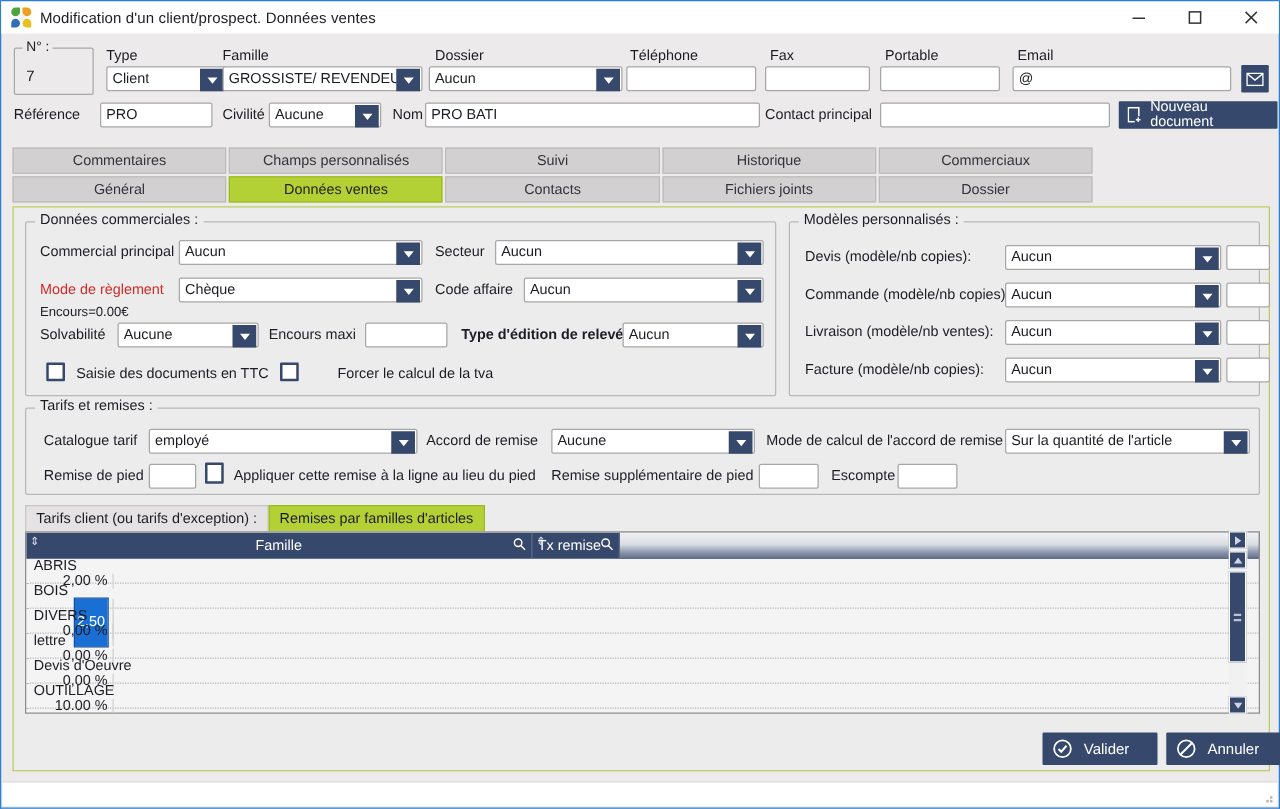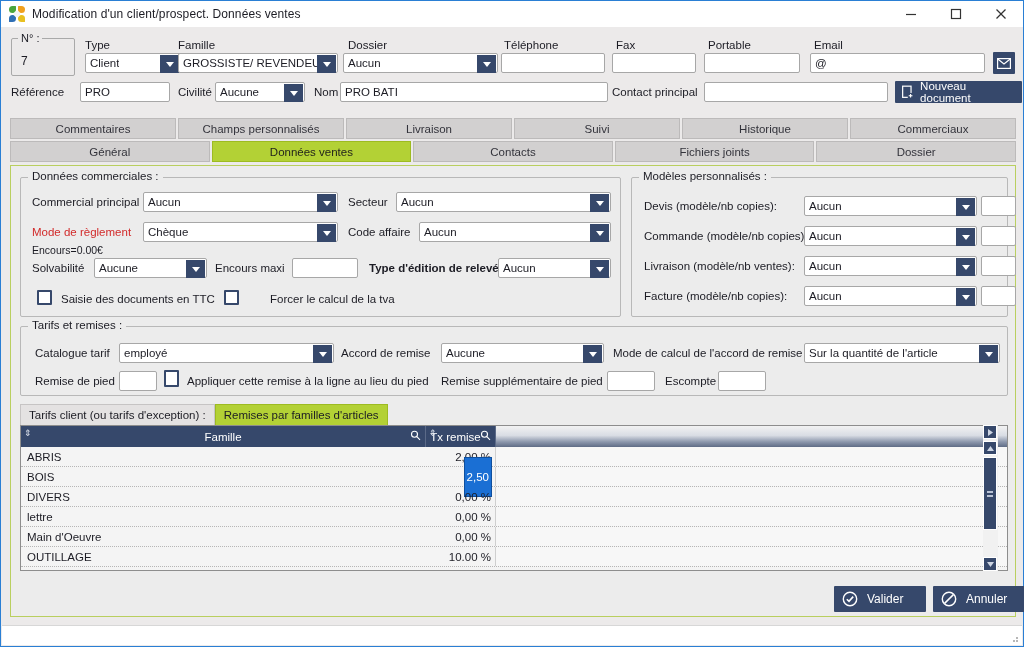--- a/index.html
+++ b/index.html
@@ -85,21 +85,21 @@
     position: absolute; width: 22px; height: 22px; background: #36486b;
     display: flex; align-items: center; justify-content: center; border-radius: 1px;
   }
   .newdoc-btn {
     position: absolute; height: 22px; background: #36486b; color: #fff;
     display: flex; align-items: center; gap: 6px; padding: 0 9px 0 7px;
     font-size: 11.5px; border-radius: 1px;
   }
 
   
-  .tabs { position: absolute; left: 9px; top: 118px; width: 1006px; }
+  .tabs { position: absolute; left: 9px; top: 118px; width: 864px; }
   .tabrow { display: flex; height: 21px; gap: 2px; }
   .tabrow + .tabrow { margin-top: 2px; }
   .tab {
     flex: 1 1 0; background: #d2d0d0; border: 1px solid #bcbaba;
     display: flex; align-items: center; justify-content: center;
     font-size: 11.5px; color: #33333b;
   }
   .tab.active { background: #b3d135; border-color: #9dbb21; color: #23241c; }
 
   
@@ -136,21 +136,21 @@
   .gh {
     position: relative; display: flex; align-items: center; justify-content: center;
     font-size: 11.5px; border-right: 1px solid #5b6a88;
   }
   .gh .sorter { position: absolute; left: 3px; top: 3px; font-size: 9px; line-height: 9px; color: #dfe4ee; }
   .gh .magn { position: absolute; right: 4px; top: 4px; }
   .gh.filler {
     background: linear-gradient(to bottom, #f2f2f2 0%, #d9dde4 45%, #8d98ad 75%, #5f6c86 100%);
     border-right: none;
   }
-  .grow { display: flex; height: 20px; border-bottom: 1px dotted #b6b6b6; }
+  .grow { display: flex; height: 20px; border-bottom: 1px dotted #b6b6b6; flex-direction: column; }
   .gcell-name { width: 405px; padding-left: 6px; display: flex; align-items: center; font-size: 11.5px; }
   .gcell-val {
     width: 70px; padding-right: 4px; display: flex; align-items: center; justify-content: flex-end;
     font-size: 11.5px; border-right: 1px solid #cfcfcf;
   }
   .gcell-rest { flex: 1; background: #f7f7f7; }
   .editcell {
     background: #1a6fd4; color: #ffffff; padding: 13px 2px;
     outline: 1px solid #0e4f9e;
   }
@@ -294,21 +294,20 @@
         <line x1="7.2" y1="11" x2="11.2" y2="11" stroke="#fff" stroke-width="1.2"></line>
       </svg>
       <span>Nouveau document</span>
     </div>
   </div>
 
   <div class="tabs">
     <div class="tabrow">
       <div class="tab">Commentaires</div>
       <div class="tab">Champs personnalisés</div>
-      <div class="tab">Livraison</div>
       <div class="tab">Suivi</div>
       <div class="tab">Historique</div>
       <div class="tab">Commerciaux</div>
     </div>
     <div class="tabrow">
       <div class="tab">Général</div>
       <div class="tab active">Données ventes</div>
       <div class="tab">Contacts</div>
       <div class="tab">Fichiers joints</div>
       <div class="tab">Dossier</div>
@@ -497,21 +496,21 @@
           <div class="gcell-name">DIVERS</div>
           <div class="gcell-val">0,00 %</div>
           <div class="gcell-rest"></div>
         </div>
         <div class="grow">
           <div class="gcell-name">lettre</div>
           <div class="gcell-val">0,00 %</div>
           <div class="gcell-rest"></div>
         </div>
         <div class="grow">
-          <div class="gcell-name">Main d'Oeuvre</div>
+          <div class="gcell-name">Devis d'Oeuvre</div>
           <div class="gcell-val">0,00 %</div>
           <div class="gcell-rest"></div>
         </div>
         <div class="grow">
           <div class="gcell-name">OUTILLAGE</div>
           <div class="gcell-val">10.00 %</div>
           <div class="gcell-rest"></div>
         </div>
       </div>
     </div>

